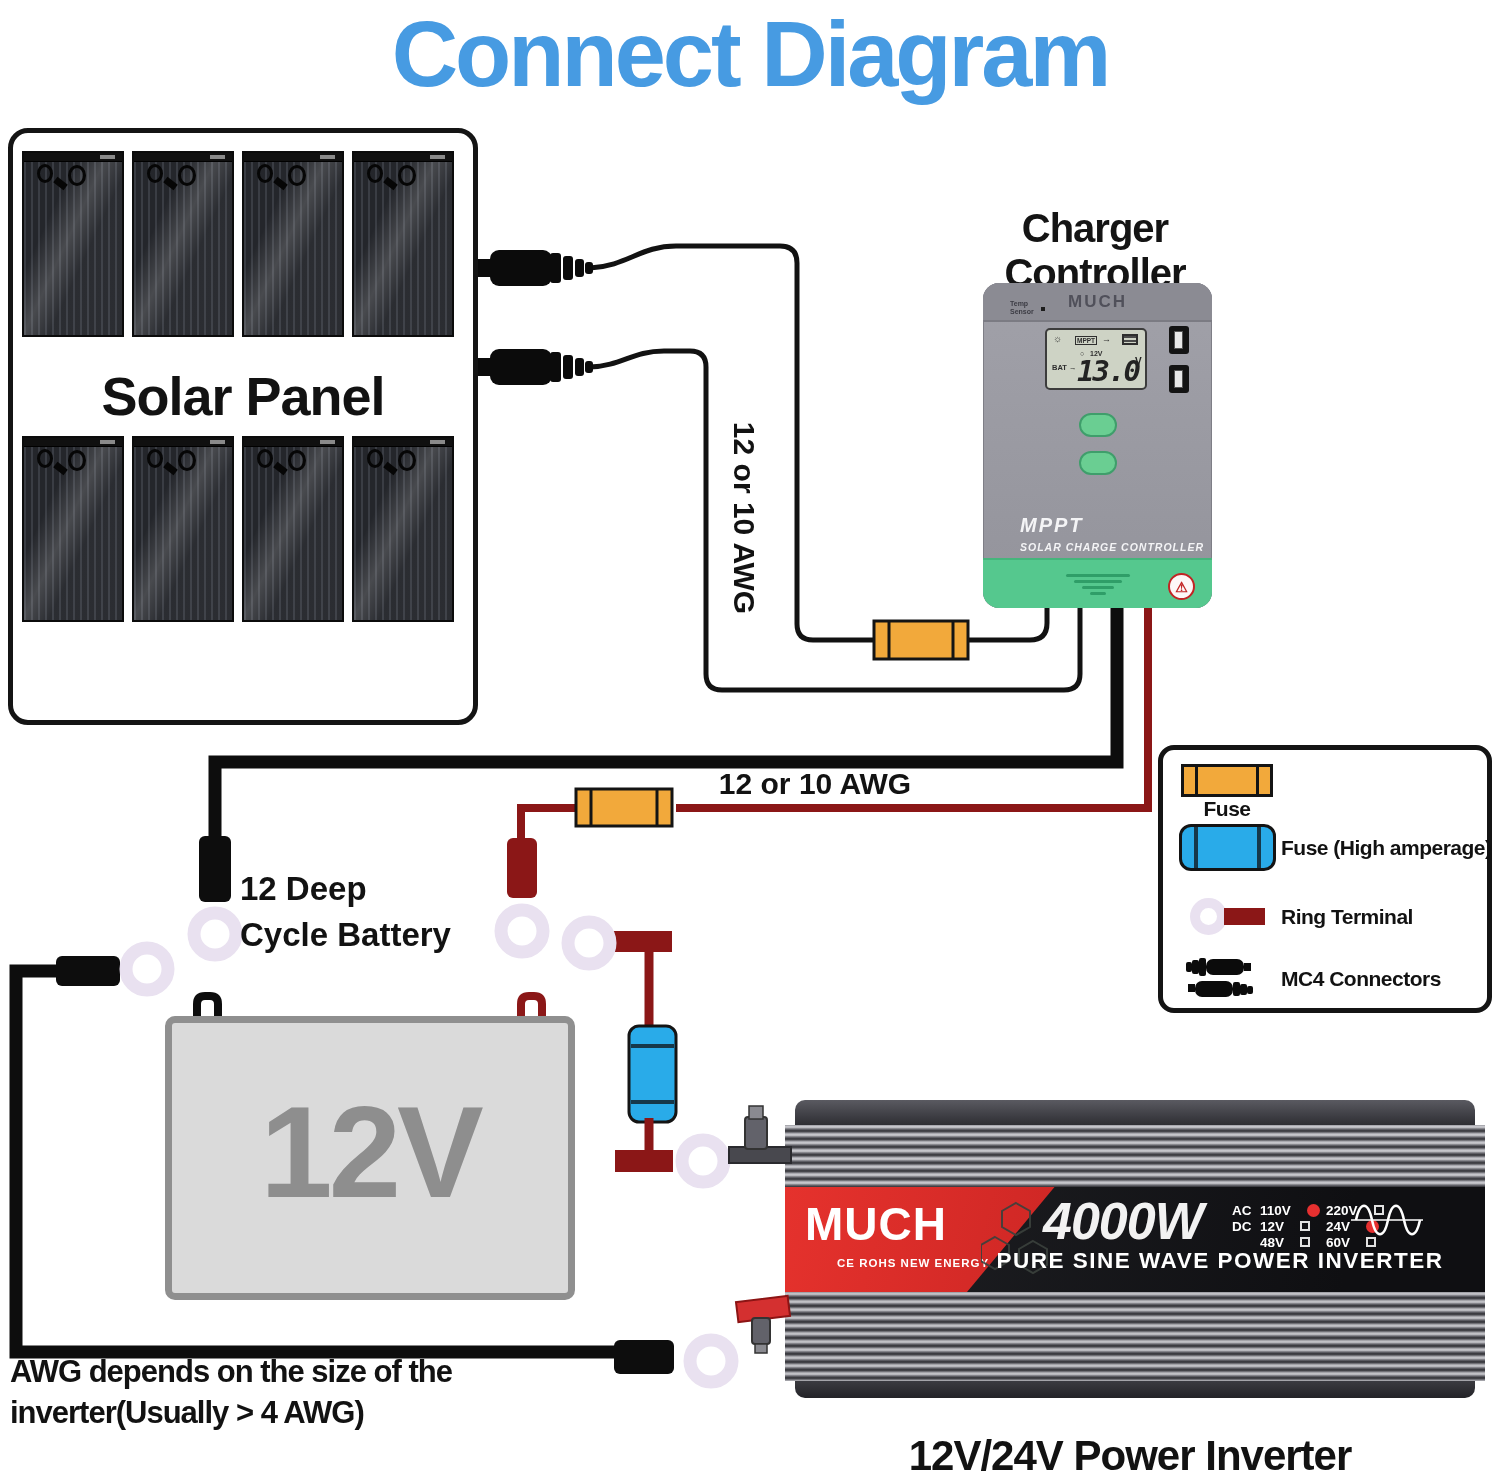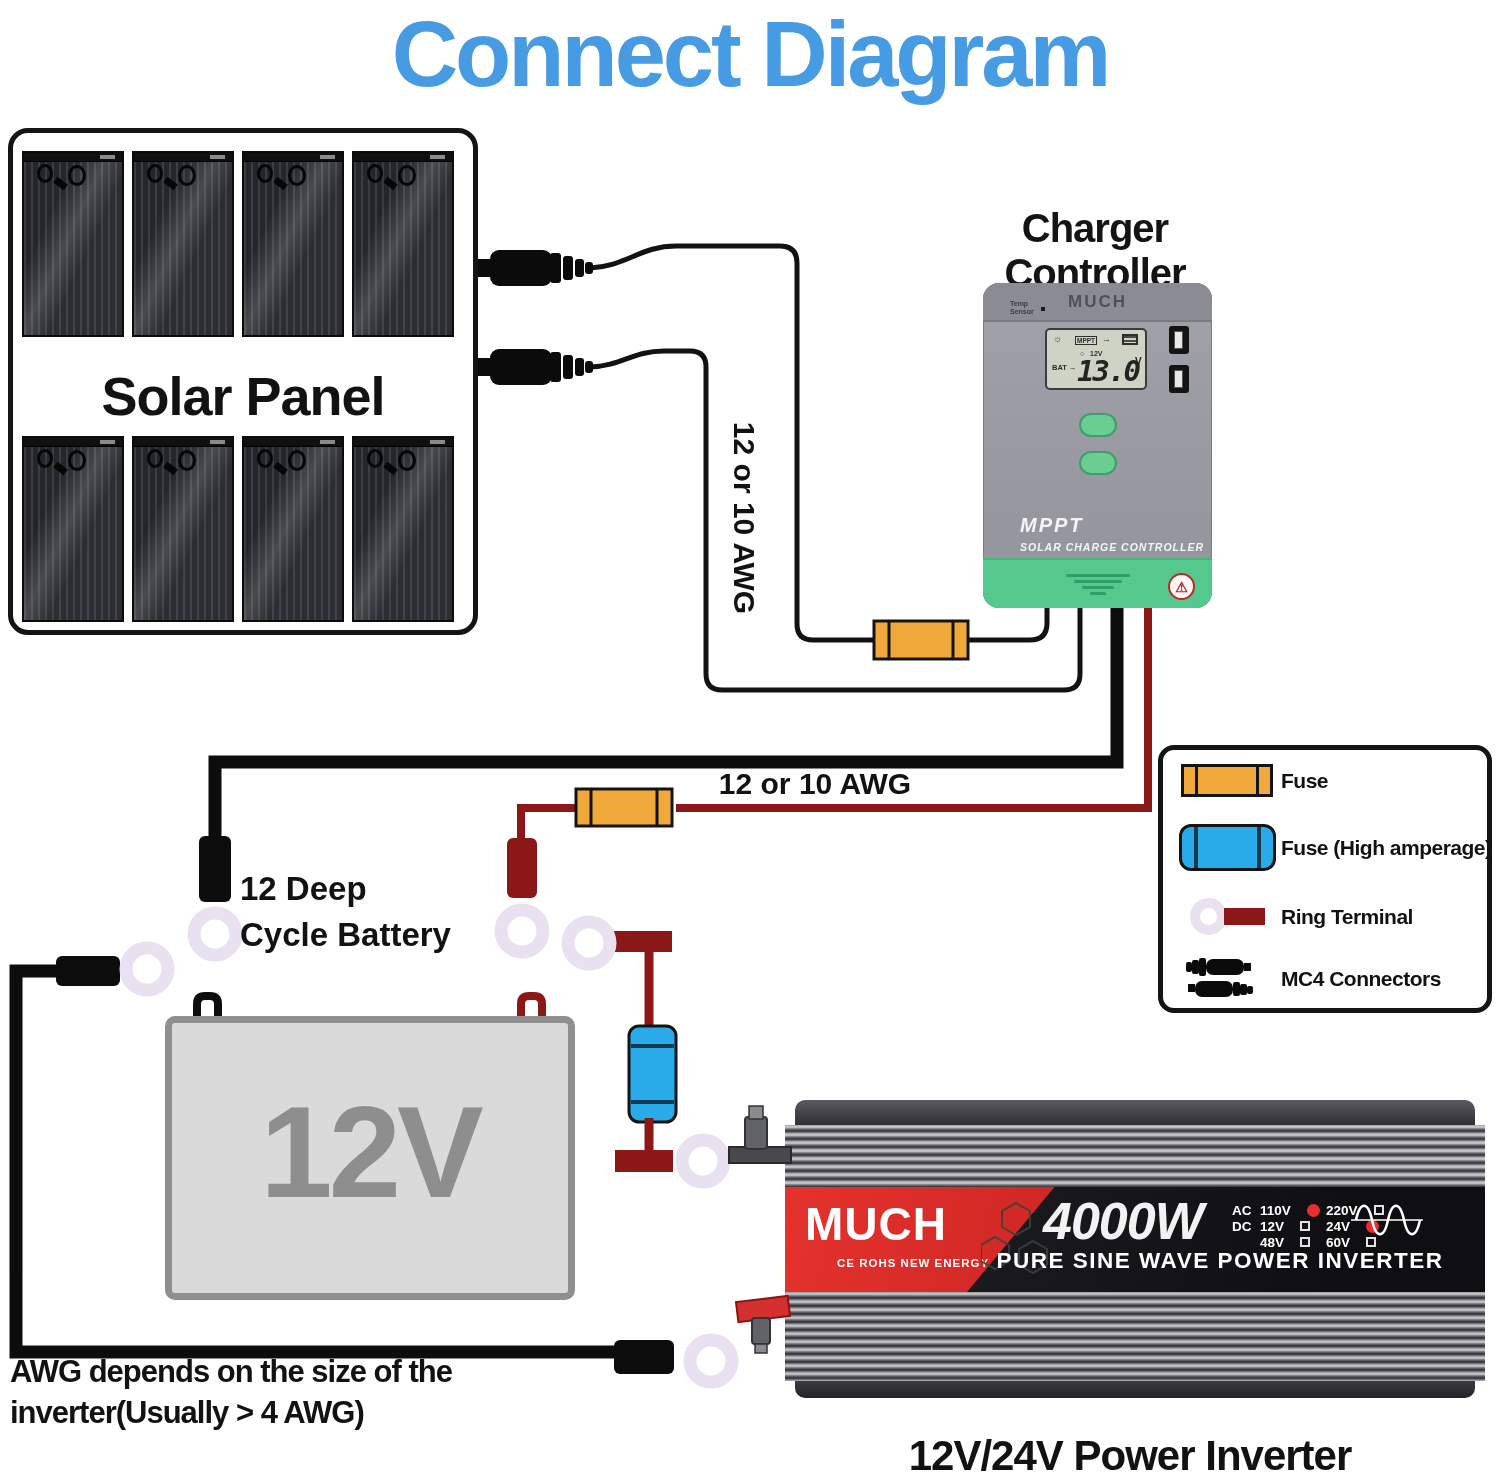--- a/index.html
+++ b/index.html
@@ -10,21 +10,21 @@
   .under { z-index:1; }
   .over  { z-index:3; }
 
   .abs { position:absolute; }
 
   
   .title { left:0; top:2px; width:1500px; text-align:center; font-size:92px; font-weight:bold;
            letter-spacing:-3px; color:#479be2; z-index:2; }
 
   
-  .solar-box { left:8px; top:128px; width:470px; height:507px; border:5px solid #141414;
+  .solar-box { left:8px; top:128px; width:470px; height:597px; border:5px solid #141414;
                border-radius:20px; background:#fff; z-index:2; }
   .panel-grid { position:absolute; left:9px; top:18px; display:grid;
                 grid-template-columns:repeat(4,102px); grid-template-rows:186px 186px; gap:99px 8px; }
   .panel { background:#24262b; border:2px solid #0b0b0b; position:relative; overflow:hidden;
            background-image:repeating-linear-gradient(90deg,#3a3d44 0 2px,#24262b 2px 7px); }
   .panel-sheen { position:absolute; inset:0;
            background:linear-gradient(115deg, rgba(255,255,255,0) 30%, rgba(255,255,255,0.17) 46%, rgba(255,255,255,0.03) 60%); }
   .panel-top { position:absolute; top:0; left:0; right:0; height:9px; background:#101010; border-bottom:1px solid #000; }
   .panel-tick { position:absolute; right:7px; top:2px; width:15px; height:4px; background:#8a8a8a; }
   .curl-a, .curl-b { position:absolute; border:3px solid #060606; border-radius:50%; background:transparent; }
@@ -340,21 +340,21 @@
 
   <div class="abs bat-label">
     <div>12 Deep</div>
     <div>Cycle Battery</div>
   </div>
   <div class="abs battery">
     <div class="bat-v">12V</div>
   </div>
 
   <div class="abs legend">
-    <div class="lg-row" style="top:14px;">
+    <div class="lg-row" style="top:14px;flex-direction:column;">
       <span class="lg-icon-wrap">
           <span class="lg-fuse"></span>
         </span>
       <span class="lg-label">Fuse</span>
     </div>
     <div class="lg-row" style="top:74px;justify-content:center;">
       <span class="lg-icon-wrap">
           <span class="lg-bluefuse"></span>
         </span>
       <span class="lg-label">Fuse (High amperage)</span>

